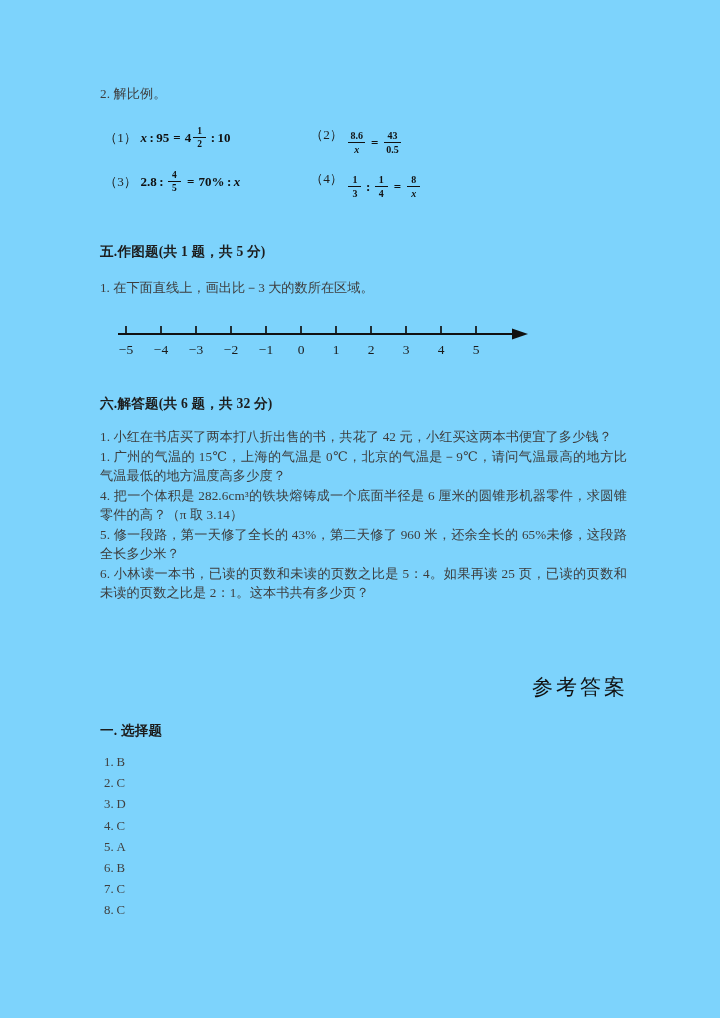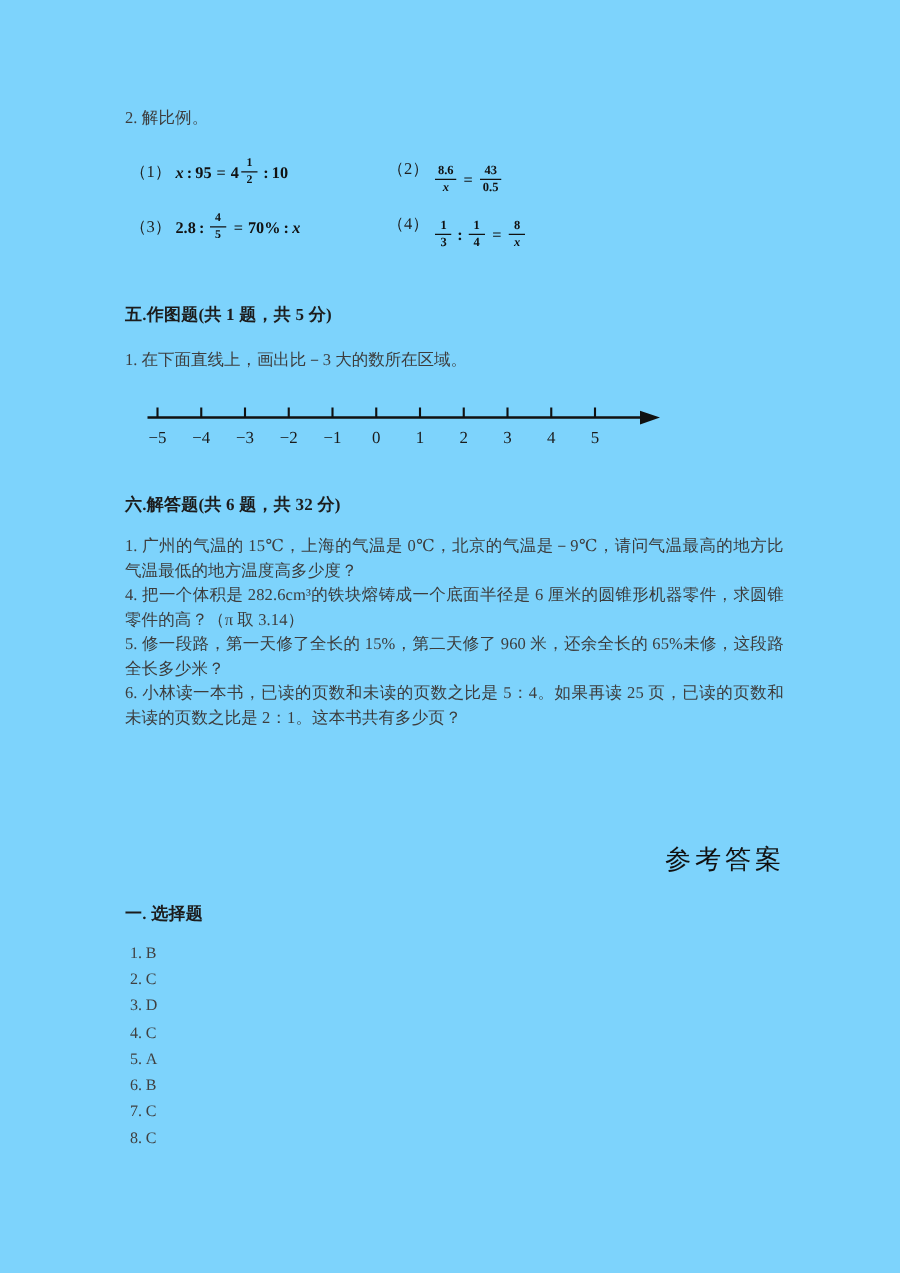--- a/index.html
+++ b/index.html
@@ -332,23 +332,24 @@
         <span class="nl-label" style="left:255px">2</span>
         <span class="nl-label" style="left:290px">3</span>
         <span class="nl-label" style="left:325px">4</span>
         <span class="nl-label" style="left:360px">5</span>
       </div>
     </div>
 
     <div class="row section-title" id="s6-title">六.解答题(共 6 题，共 32 分)</div>
 
     <div id="s6-list">
+      <p class="q-line">1. 小红在书店买了两本打八折出售的书，共花了 42 元，小红买这两本书便宜了多少钱？</p>
       <p class="q-line">1. 广州的气温的 15℃，上海的气温是 0℃，北京的气温是－9℃，请问气温最高的地方比气温最低的地方温度高多少度？</p>
       <p class="q-line">4. 把一个体积是 282.6cm³的铁块熔铸成一个底面半径是 6 厘米的圆锥形机器零件，求圆锥零件的高？（π 取 3.14）</p>
-      <p class="q-line">5. 修一段路，第一天修了全长的 15%，第二天修了 960 米，还余全长的 65%未修，这段路全长多少米？</p>
+      <p class="q-line">5. 修一段路，第一天修了全长的 43%，第二天修了 960 米，还余全长的 65%未修，这段路全长多少米？</p>
       <p class="q-line">6. 小林读一本书，已读的页数和未读的页数之比是 5：4。如果再读 25 页，已读的页数和未读的页数之比是 2：1。这本书共有多少页？</p>
     </div>
 
     <div id="answers-title">参考答案</div>
 
     <div class="section-title" id="ans-sec-title">一. 选择题</div>
 
     <div id="ans-list">
       <div class="ans-item">
         <span class="ans-num">1.</span><span>B</span>

